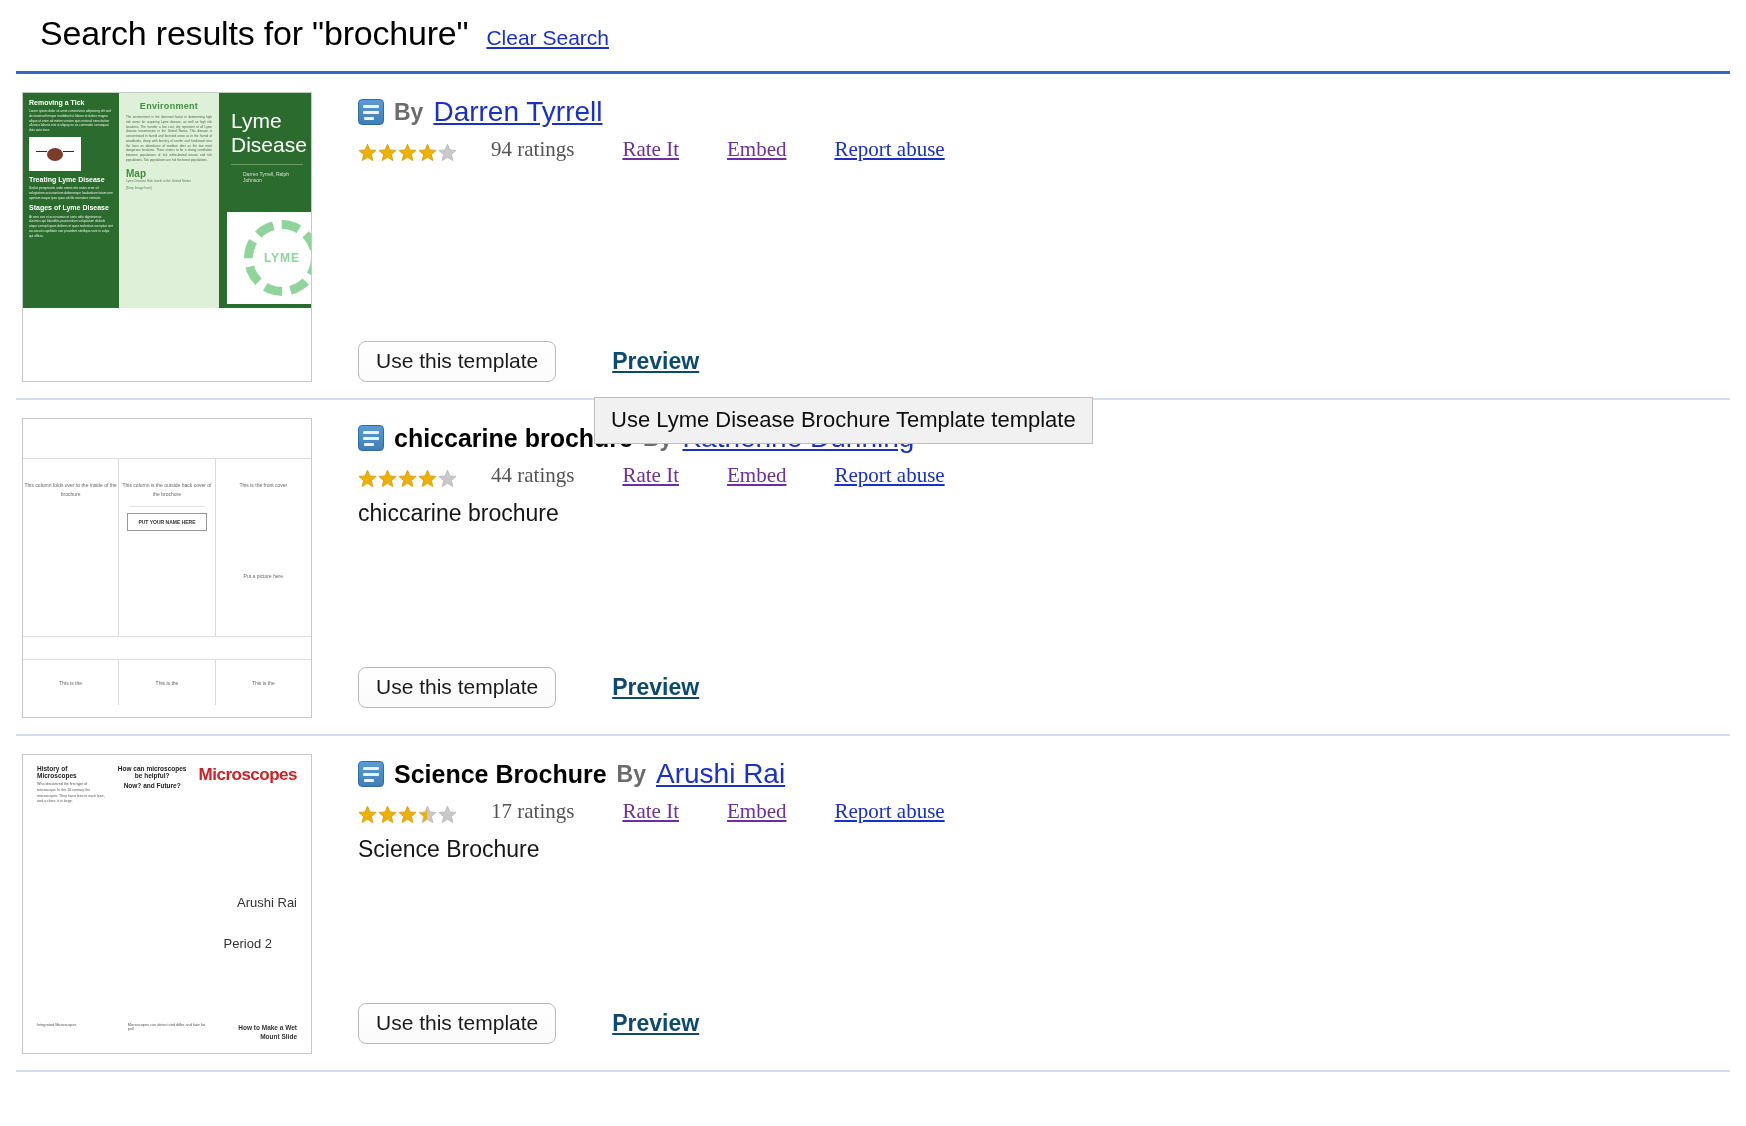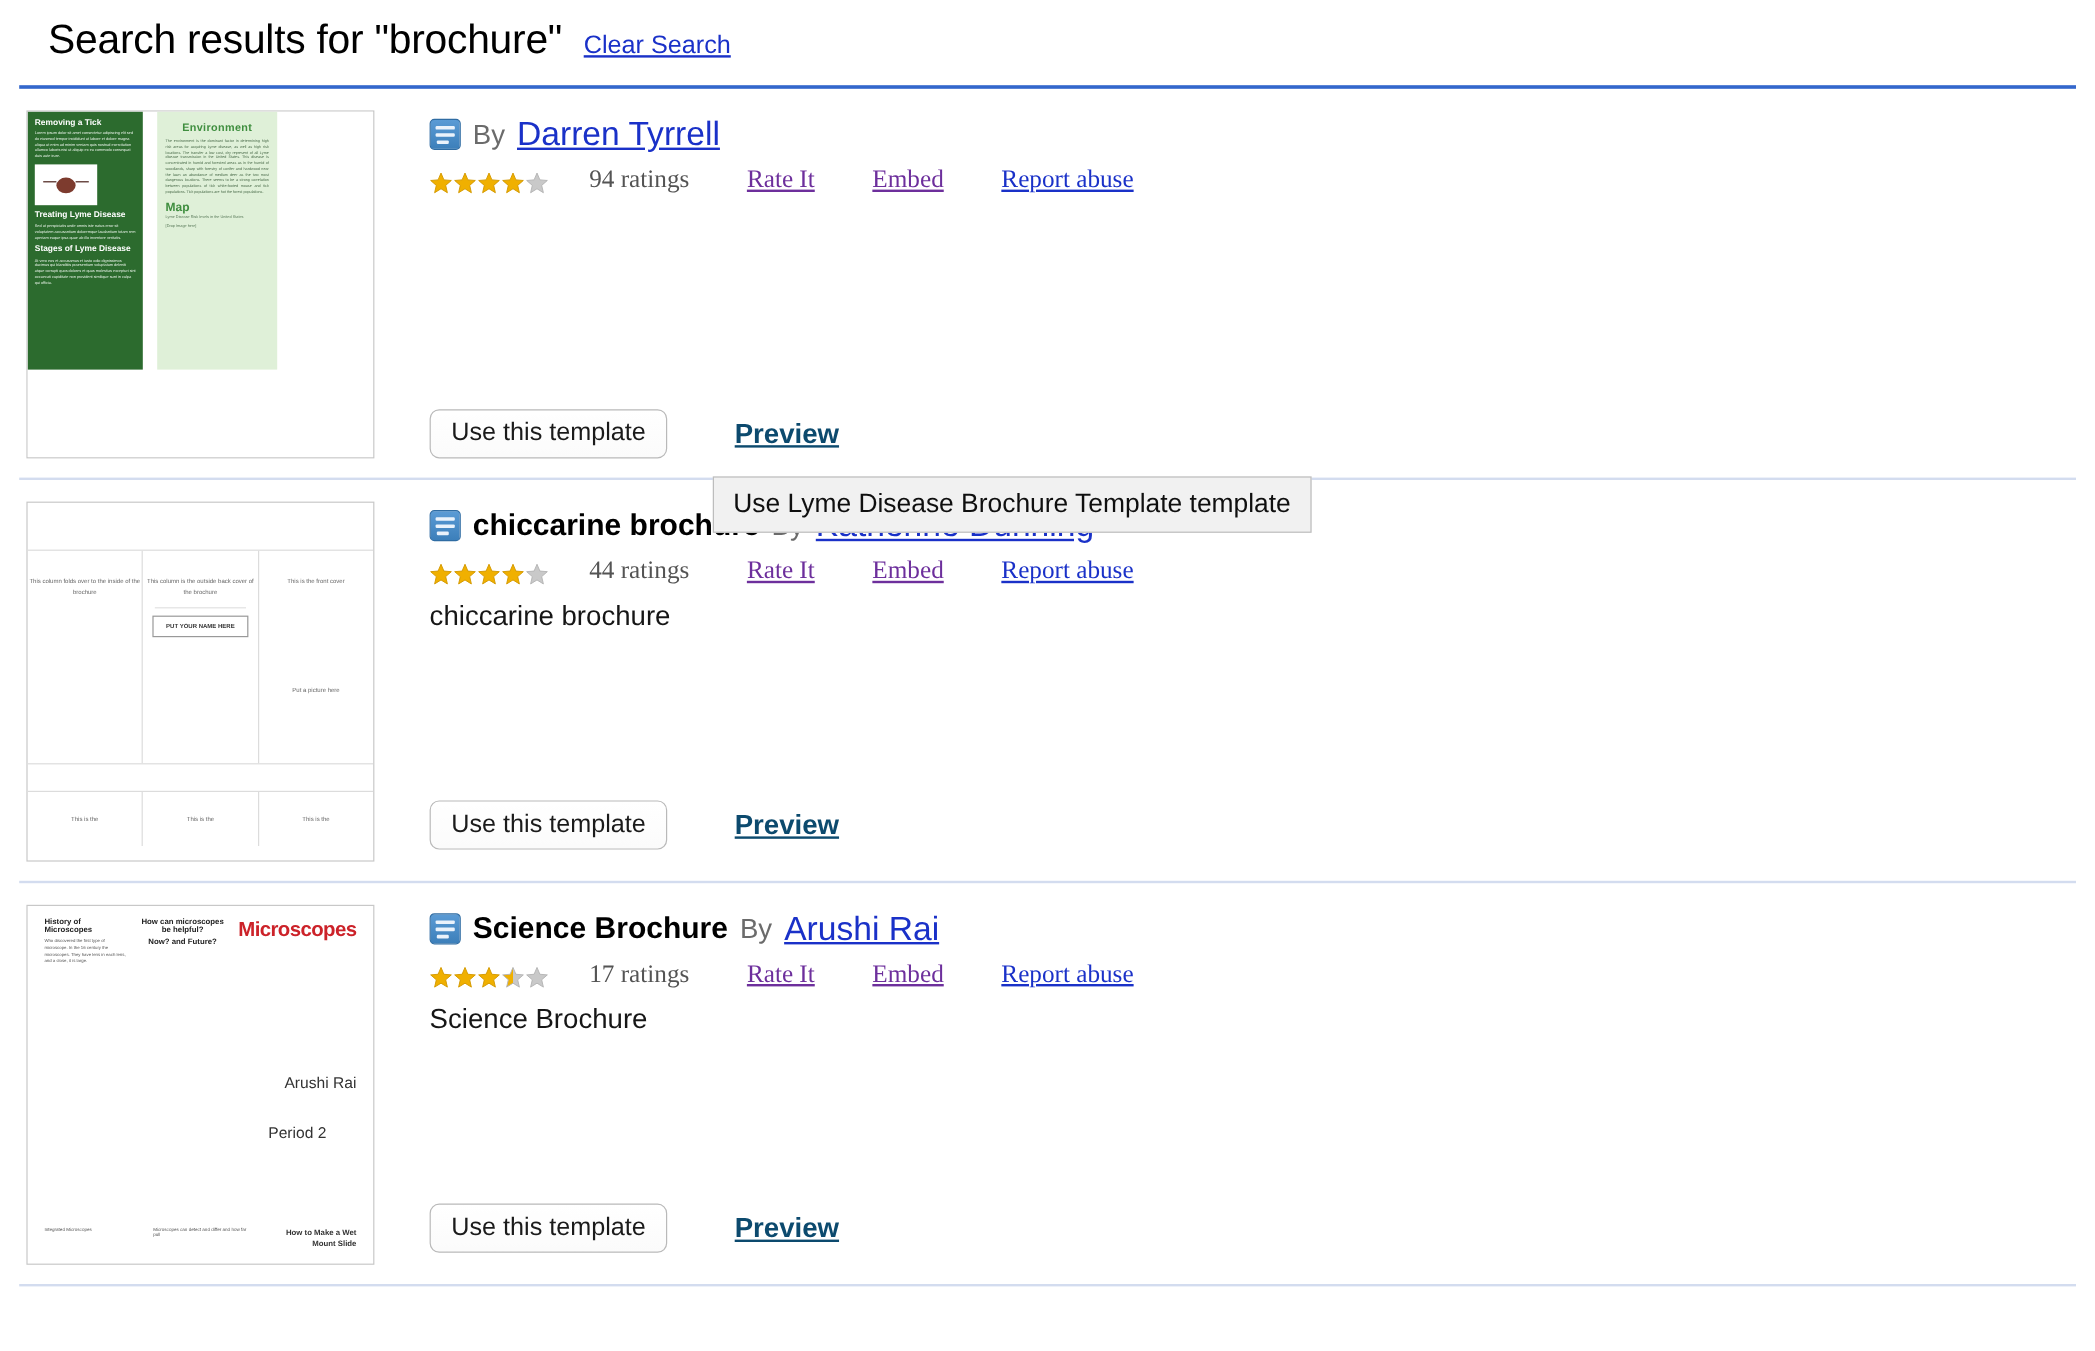--- a/index.html
+++ b/index.html
@@ -92,21 +92,21 @@
     flex: none;
   }
   .doc-icon i { display:block; height: 3px; background: #eaf2fb; width: 16px; border-radius:1px; }
   .doc-icon i.short { width: 10px; align-self: flex-start; margin-left: 1px; }
 
   .tmpl-title {
     font-size: 25px;
     font-weight: bold;
     color: #000;
   }
-  .by-label { font-size: 23px; color: #6b6b6b; font-weight: 400; }
+  .by-label { font-size: 23px; color: #6b6b6b; font-weight: 700; }
   .author-link {
     font-size: 28px;
     color: #1a31c8;
     text-decoration: underline;
     cursor: pointer;
   }
 
   .meta-line {
     display: flex;
     align-items: flex-end;
@@ -178,21 +178,21 @@
     font-size: 22px;
     color: #0f0f0f;
     white-space: nowrap;
     z-index: 10;
   }
 
   
   .tri { position:absolute; inset: 0; background:#fff; }
 
   
-  .lyme-wrap { position:absolute; left:0; top:0; width:290px; height:215px; display:flex;gap:12px; }
+  .lyme-wrap { position:absolute; left:0; top:0; width:290px; height:215px; display:flex; }
   .lyme-col1 { width: 96px; background:#2c6b2e; padding: 6px 6px; color:#fff; }
   .lyme-col2 { width: 100px; background:#dff0d8; padding: 8px 7px; }
   .lyme-col3 { flex:1; background:#2c6b2e; position:relative; }
   .tiny-head { font-size: 7px; font-weight: bold; line-height: 1.15; margin-bottom: 2px; color:#fff; }
   .tiny-body { font-size: 3.2px; line-height: 1.5; color:#e7f2e7; }
   .tick-img { width: 52px; height: 34px; background:#fff; margin: 4px 0 5px 0; display:flex; align-items:center; justify-content:center; }
   .tick-dot { width: 16px; height: 13px; border-radius: 50%; background:#7d3b2e; position:relative; }
   .tick-dot::before, .tick-dot::after {
     content:""; position:absolute; top:3px; width: 11px; height:1.4px; background:#4a2019;
   }
@@ -262,20 +262,27 @@
               <div class="tiny-head" style="margin-top:4px">Stages of Lyme Disease</div>
               <div class="tiny-body">At vero eos et accusamus et iusto odio dignissimos ducimus qui blanditiis praesentium voluptatum deleniti atque corrupti quos dolores et quas molestias excepturi sint occaecati cupiditate non provident similique sunt in culpa qui officia.</div>
             </div>
             <div class="lyme-col2">
               <div class="g-head">Environment</div>
               <div class="g-body">The environment is the dominant factor in determining high risk areas for acquiring Lyme disease, as well as high risk locations. The transfer a low cost, dry represent of all Lyme disease transmission in the United States. This disease is concentrated in humid and forested areas as in the humid of woodlands, sharp with forestry of conifer and hardwood near the lawn an abundance of medium deer as the two most dangerous locations. There seems to be a strong correlation between populations of tick white-footed mouse and tick populations. Tick populations are hot the forest populations.</div>
               <div class="g-map">Map</div>
               <div class="g-map-sub">Lyme Disease Risk levels in the United States</div>
               <div class="g-map-sub" style="margin-top:3px">[Drop Image here]</div>
             </div>
+            <div class="lyme-col3">
+              <div class="lyme-title">Lyme Disease</div>
+              <div class="lyme-sub">Darren Tyrrell, Ralph Johnson</div>
+              <div class="lyme-seal">
+                <div class="seal-ring">LYME</div>
+              </div>
+            </div>
           </div>
         </div>
       </div>
 
       <div class="detail">
         <div class="title-line">
           <span class="doc-icon">
               <i></i>
               <i></i>
               <i class="short"></i>

